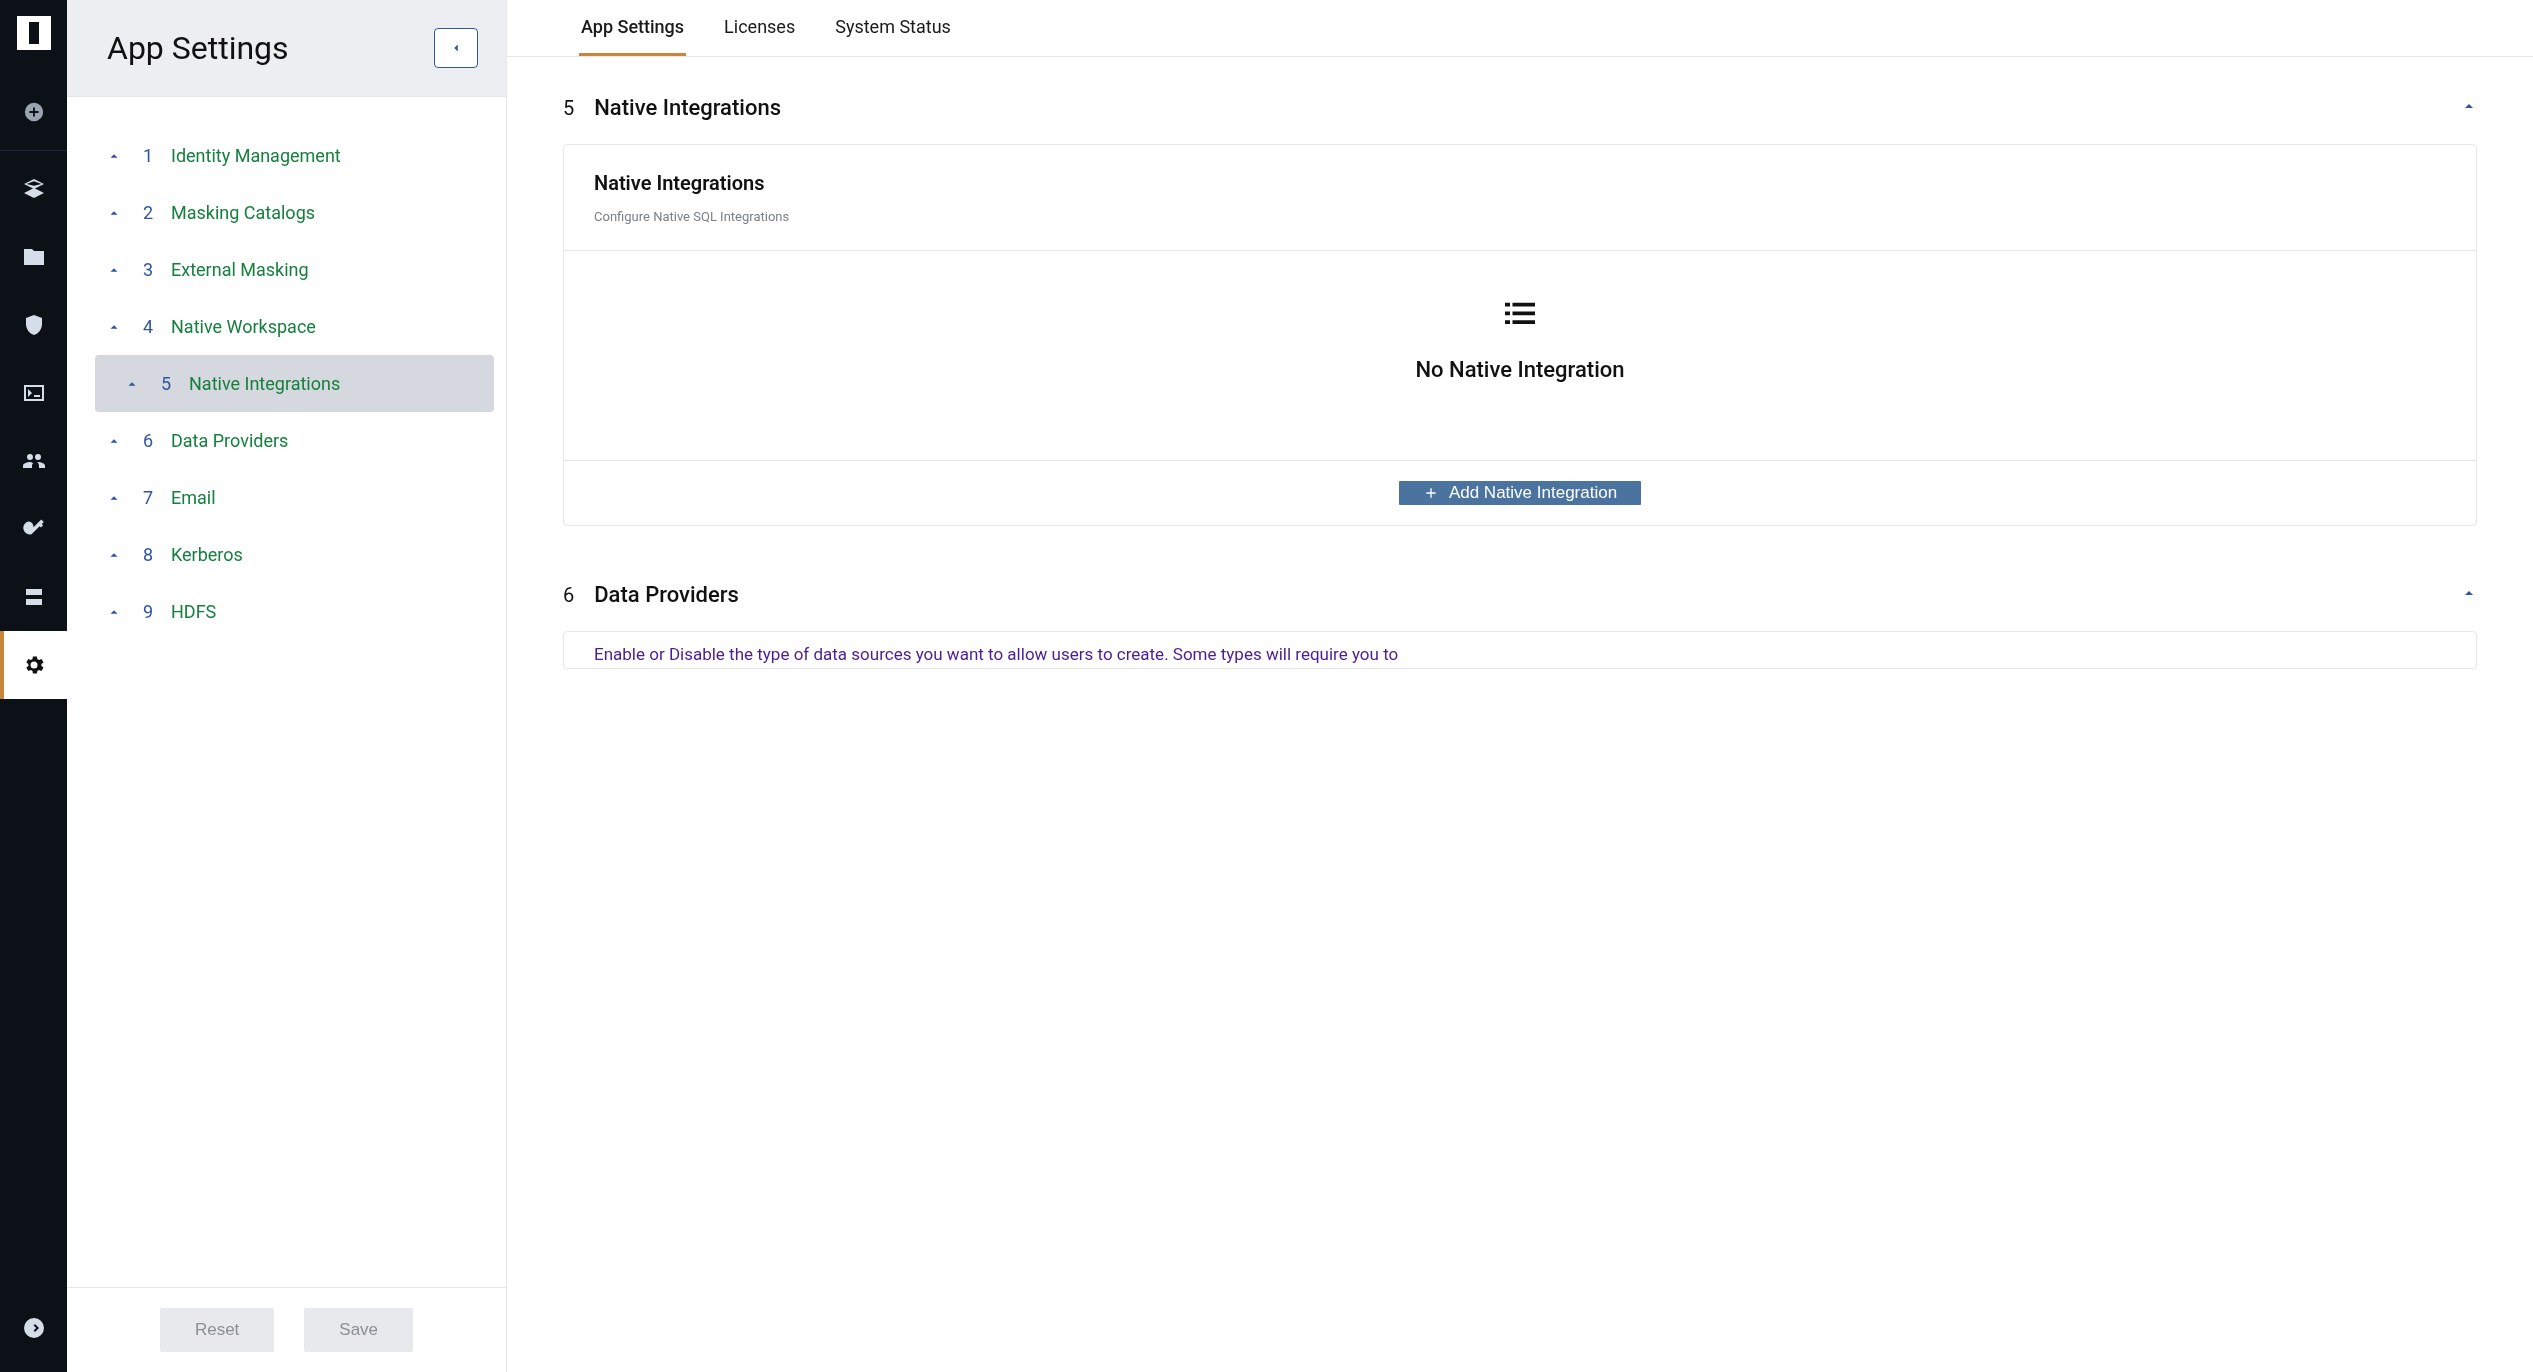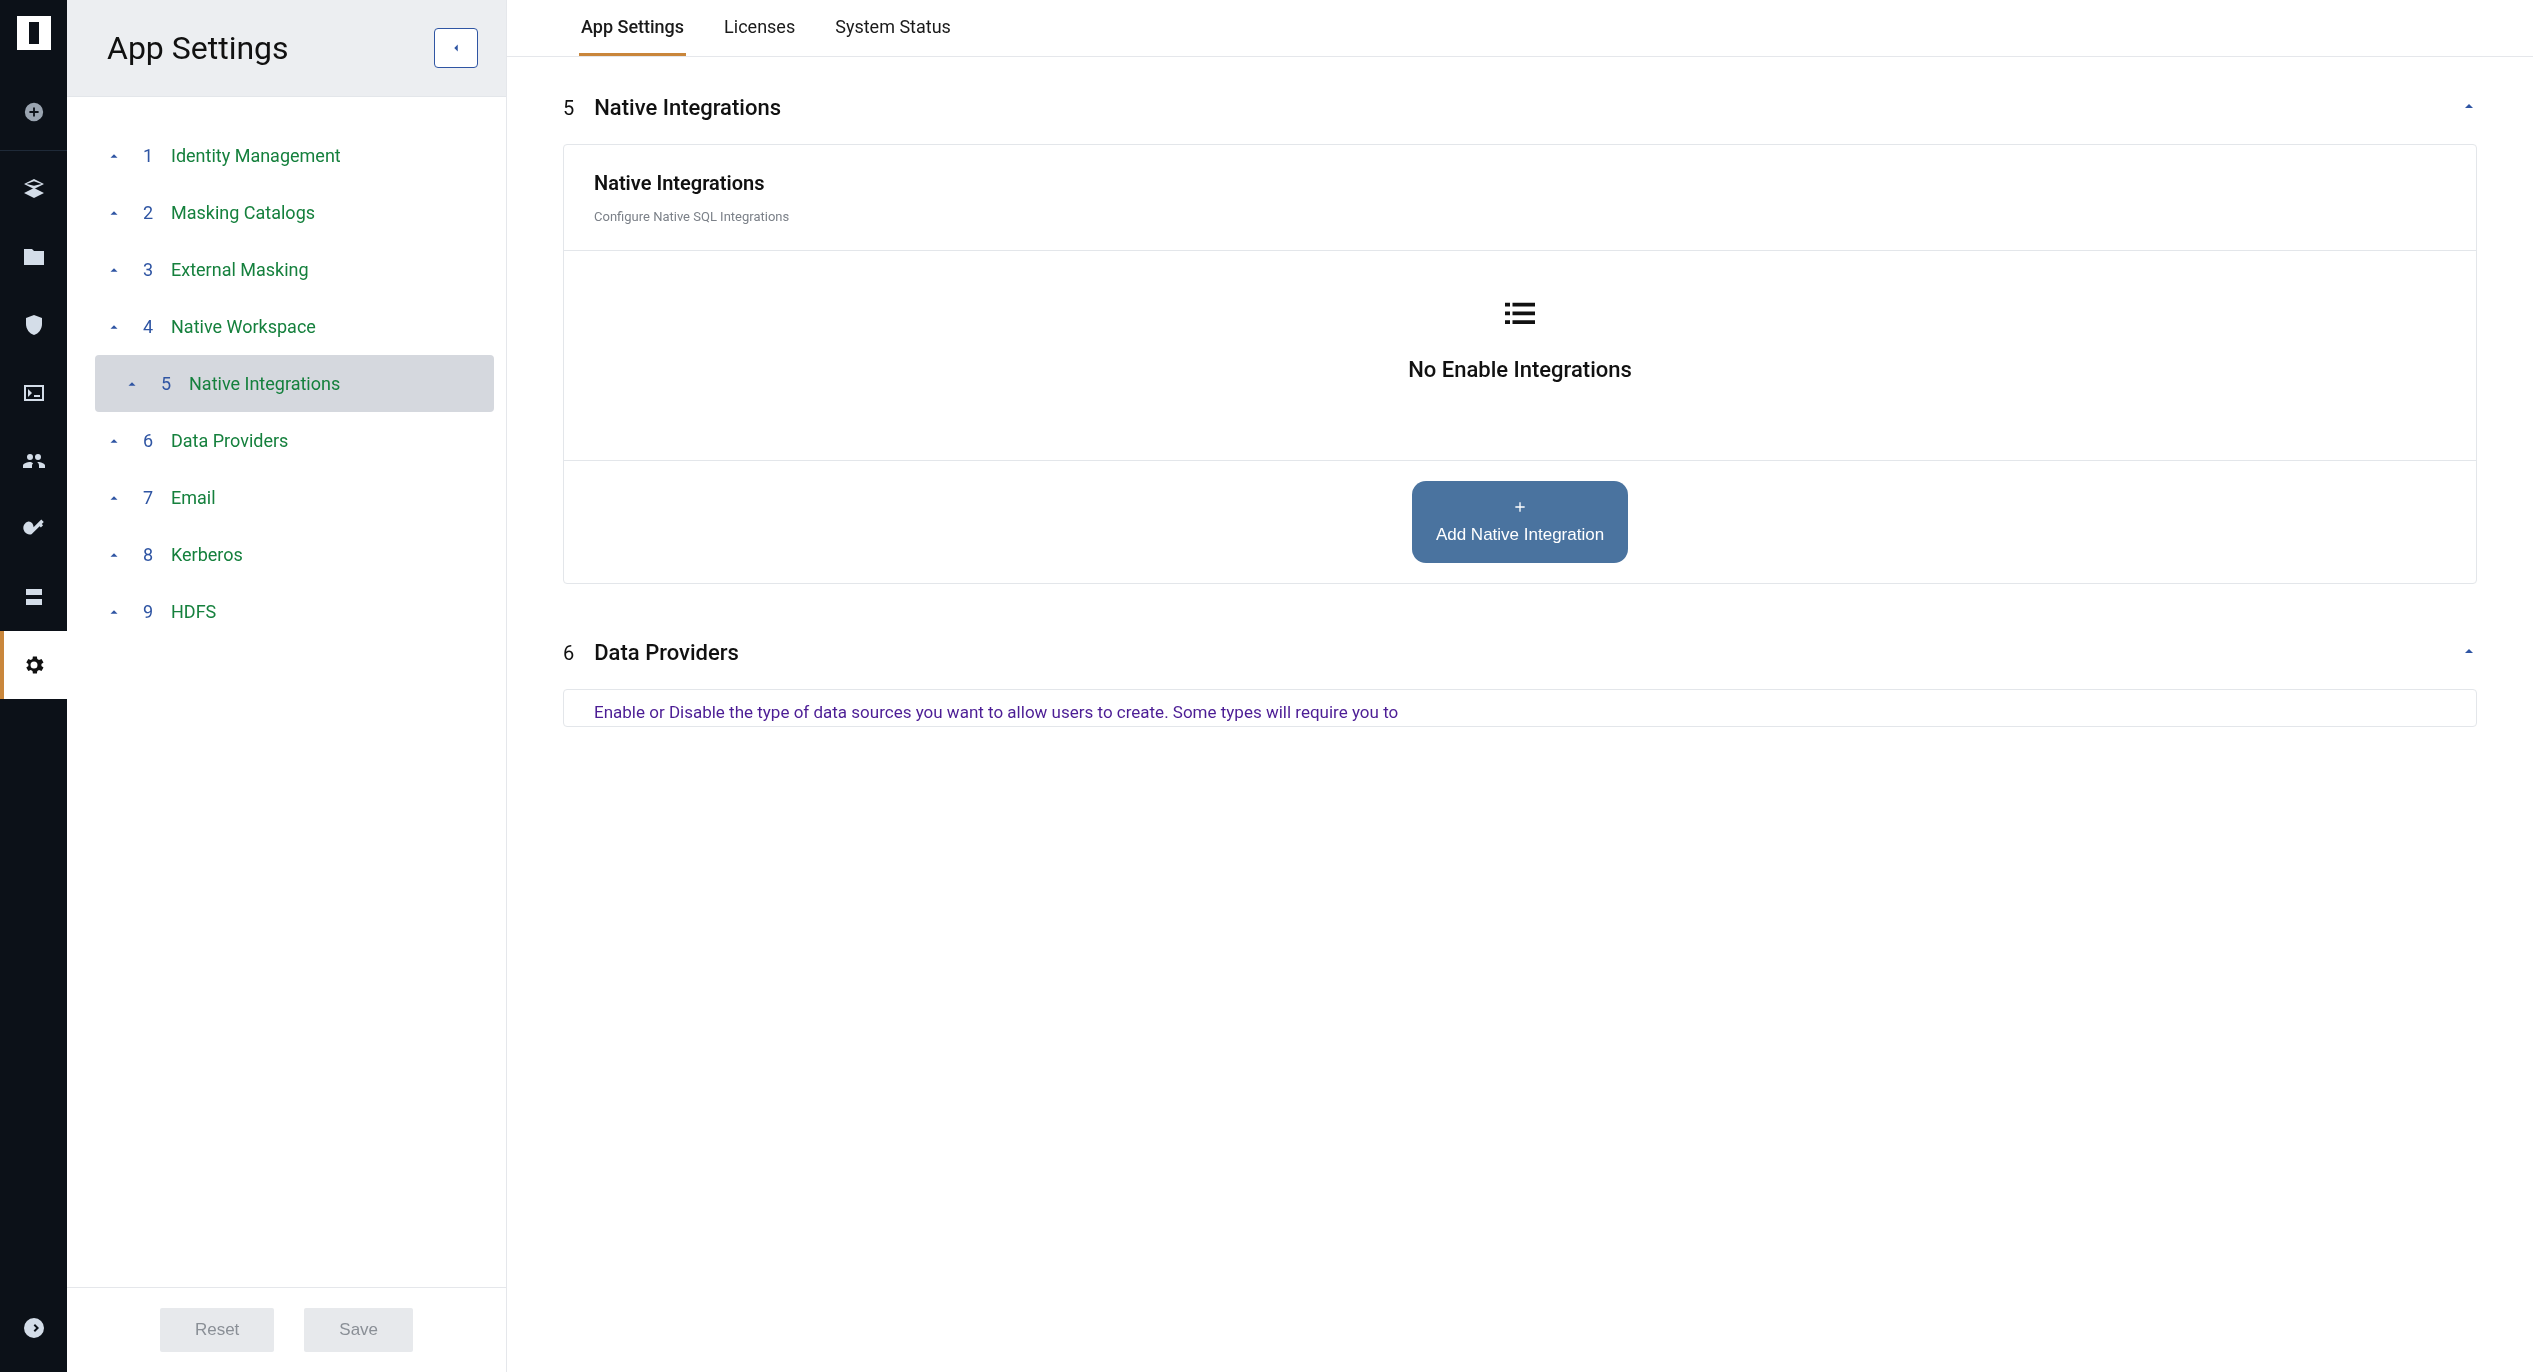--- a/index.html
+++ b/index.html
@@ -62,21 +62,21 @@
     .card-title { font-size:20px; font-weight:600; color:#111; margin-bottom:14px; }
     .card-sub { font-size:13px; color:#7b8088; }
 
     .empty-body { padding: 50px 30px 60px 30px; text-align:center; border-bottom:1px solid #e3e6ea; }
     .empty-icon { display:inline-flex; margin-bottom: 30px; }
     .empty-icon svg { width: 30px; height: 26px; fill:#111; }
     .empty-title { font-size:22px; color:#111; margin-bottom:18px; font-weight:500; }
     .empty-sub { font-size:17px; color:#1a1a1a; }
 
     .card-footer { padding: 20px; display:flex; justify-content:center; }
-    .primary-btn { background:#4a739f; color:#fff; border:none; padding: 18px 24px; font-size:17px; border-radius:14px; display:flex; align-items:center; gap:10px; cursor:pointer;flex-direction:column; }
+    .primary-btn { background:#4a739f; color:#fff; border:none; padding: 2px 24px; font-size:17px; border-radius:1px; display:flex; align-items:center; gap:10px; cursor:pointer; }
     .primary-btn svg { width:16px; height:16px; fill:#fff; }
 
     .card2-head { padding: 26px 30px 10px 30px; }
     .card2-body { padding: 10px 30px 0 30px; color:#4c1d95; font-size:17px; line-height:1.5; }
   </style>
 </head>
 <body>
 
 <nav class="nav-rail">
   <div class="nav-logo"></div>
@@ -253,21 +253,21 @@
       <div class="card-head">
         <div class="card-title">Native Integrations</div>
         <div class="card-sub">Configure Native SQL Integrations</div>
       </div>
       <div class="empty-body">
         <div class="empty-icon">
           <svg viewBox="0 0 24 18">
               <path d="M0 0h4v3H0V0zm6 0h18v3H6V0zM0 7h4v3H0V7zm6 0h18v3H6V7zM0 14h4v3H0v-3zm6 0h18v3H6v-3z"></path>
             </svg>
         </div>
-        <div class="empty-title">No Enable Integrations</div>
+        <div class="empty-title">No Native Integration</div>
       </div>
       <div class="card-footer">
         <button class="primary-btn">
           <svg viewBox="0 0 24 24">
               <path d="M11 5h2v6h6v2h-6v6h-2v-6H5v-2h6V5z"></path>
             </svg>
           <span>Add Native Integration</span>
         </button>
       </div>
     </div>

